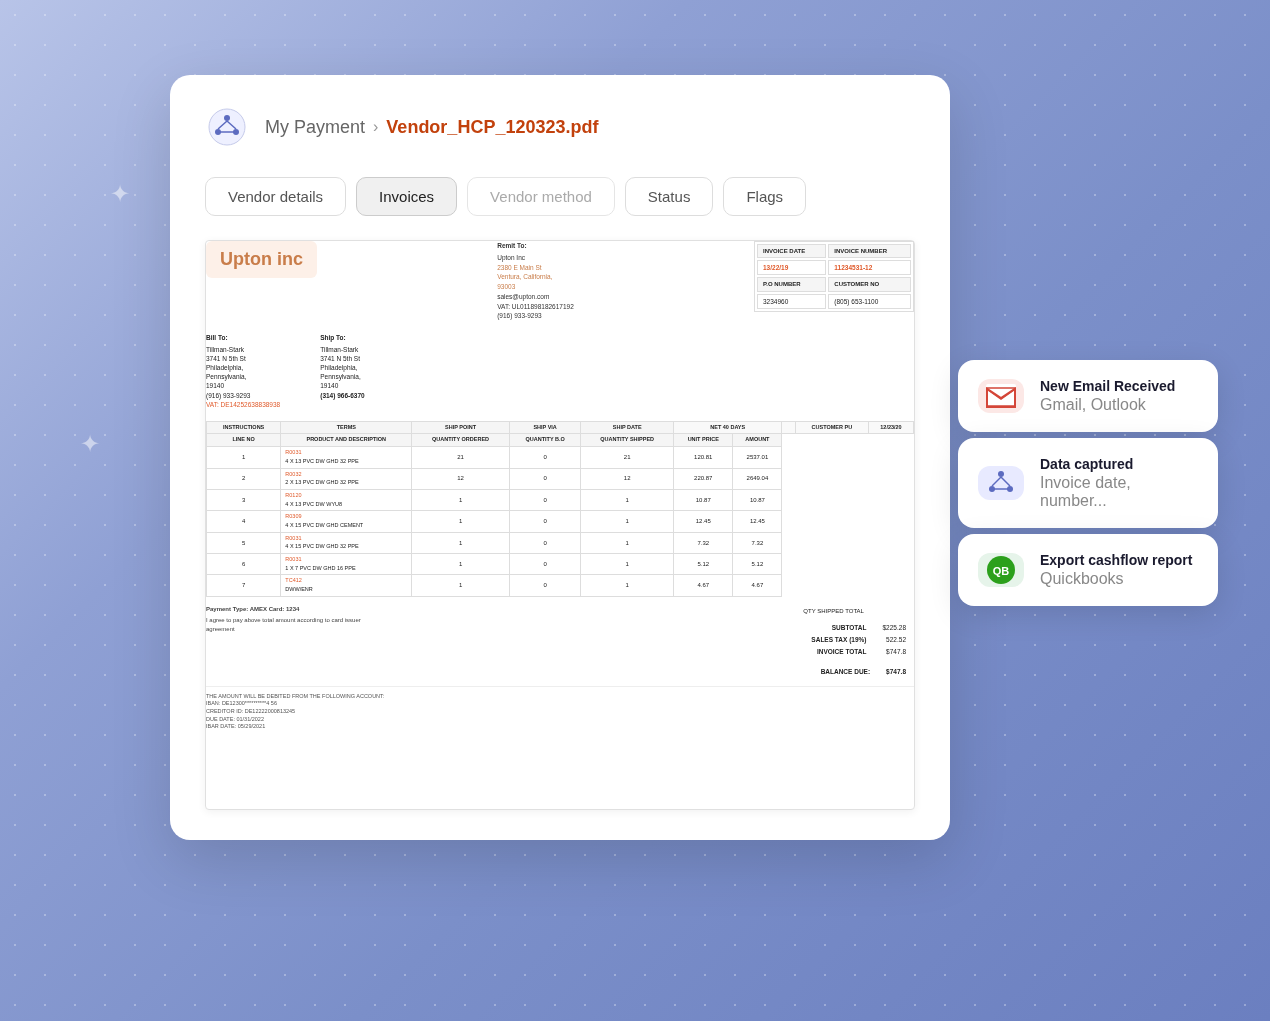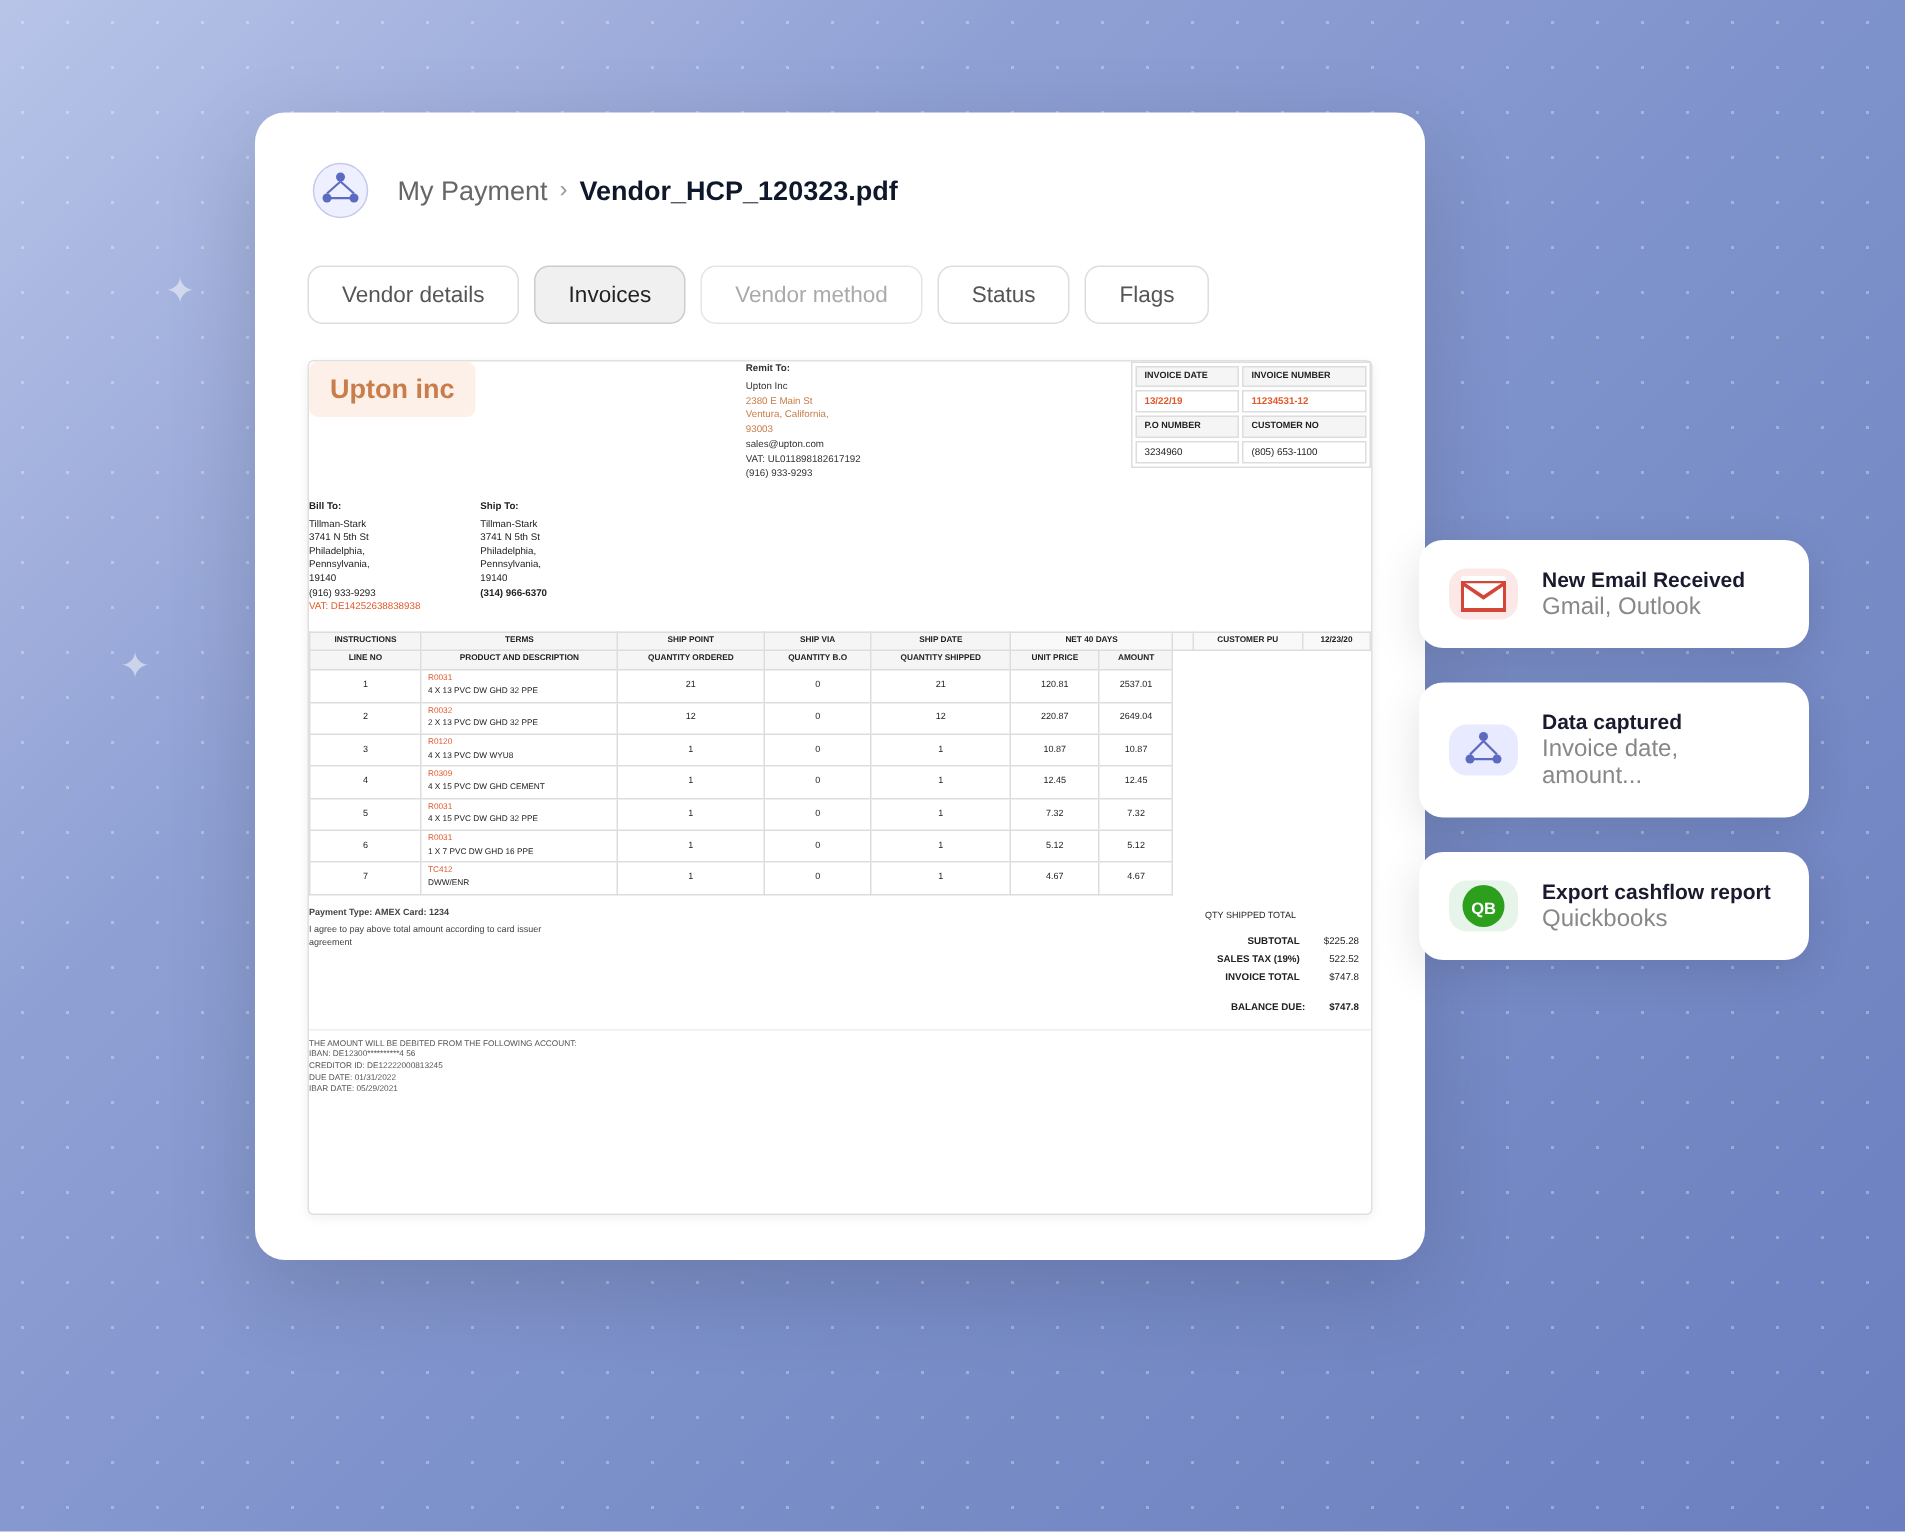--- a/index.html
+++ b/index.html
@@ -67,21 +67,21 @@
     .breadcrumb-link {
       color: #666;
       font-weight: 400;
     }
     .breadcrumb-sep {
       color: #999;
       font-size: 16px;
     }
     .breadcrumb-current {
       font-weight: 700;
-      color: #0f172a;
+      color: #c2410c;
     }
 
     
     .tabs {
       display: flex;
       gap: 10px;
       margin-bottom: 24px;
     }
     .tab {
       padding: 10px 22px;
@@ -229,24 +229,24 @@
       color: #555;
       border-top: 1px solid #eee;
       padding-top: 6px;
       margin-top: 8px;
     }
 
     
     .notifications {
       position: absolute;
       top: 360px;
-      right: 64px;
+      right: 52px;
       display: flex;
       flex-direction: column;
-      gap: 23px;
+      gap: 6px;
       width: 260px;
     }
     .notif-card {
       background: #fff;
       border-radius: 16px;
       padding: 18px 20px;
       display: flex;
       align-items: center;
       gap: 16px;
       box-shadow: 0 8px 30px rgba(0,0,0,0.12);
@@ -582,21 +582,21 @@
         <circle cx="16" cy="7" r="3" fill="#5c6bc0"></circle>
         <circle cx="7" cy="22" r="3" fill="#5c6bc0"></circle>
         <circle cx="25" cy="22" r="3" fill="#5c6bc0"></circle>
         <line x1="16" y1="10" x2="7" y2="19" stroke="#5c6bc0" stroke-width="1.5"></line>
         <line x1="16" y1="10" x2="25" y2="19" stroke="#5c6bc0" stroke-width="1.5"></line>
         <line x1="7" y1="22" x2="25" y2="22" stroke="#5c6bc0" stroke-width="1.5"></line>
       </svg>
     </div>
     <div class="notif-text">
       <h3>Data captured</h3>
-      <p>Invoice date, amount...</p>
+      <p>Invoice date, number...</p>
     </div>
   </div>
 
   <div class="notif-card">
     <div class="notif-icon quickbooks">
       <svg width="34" height="34" viewBox="0 0 34 34" fill="none">
         <circle cx="17" cy="17" r="14" fill="#2CA01C"></circle>
         <text x="17" y="22" text-anchor="middle" font-size="11" font-weight="900" fill="white" font-family="Arial">QB</text>
       </svg>
     </div>

